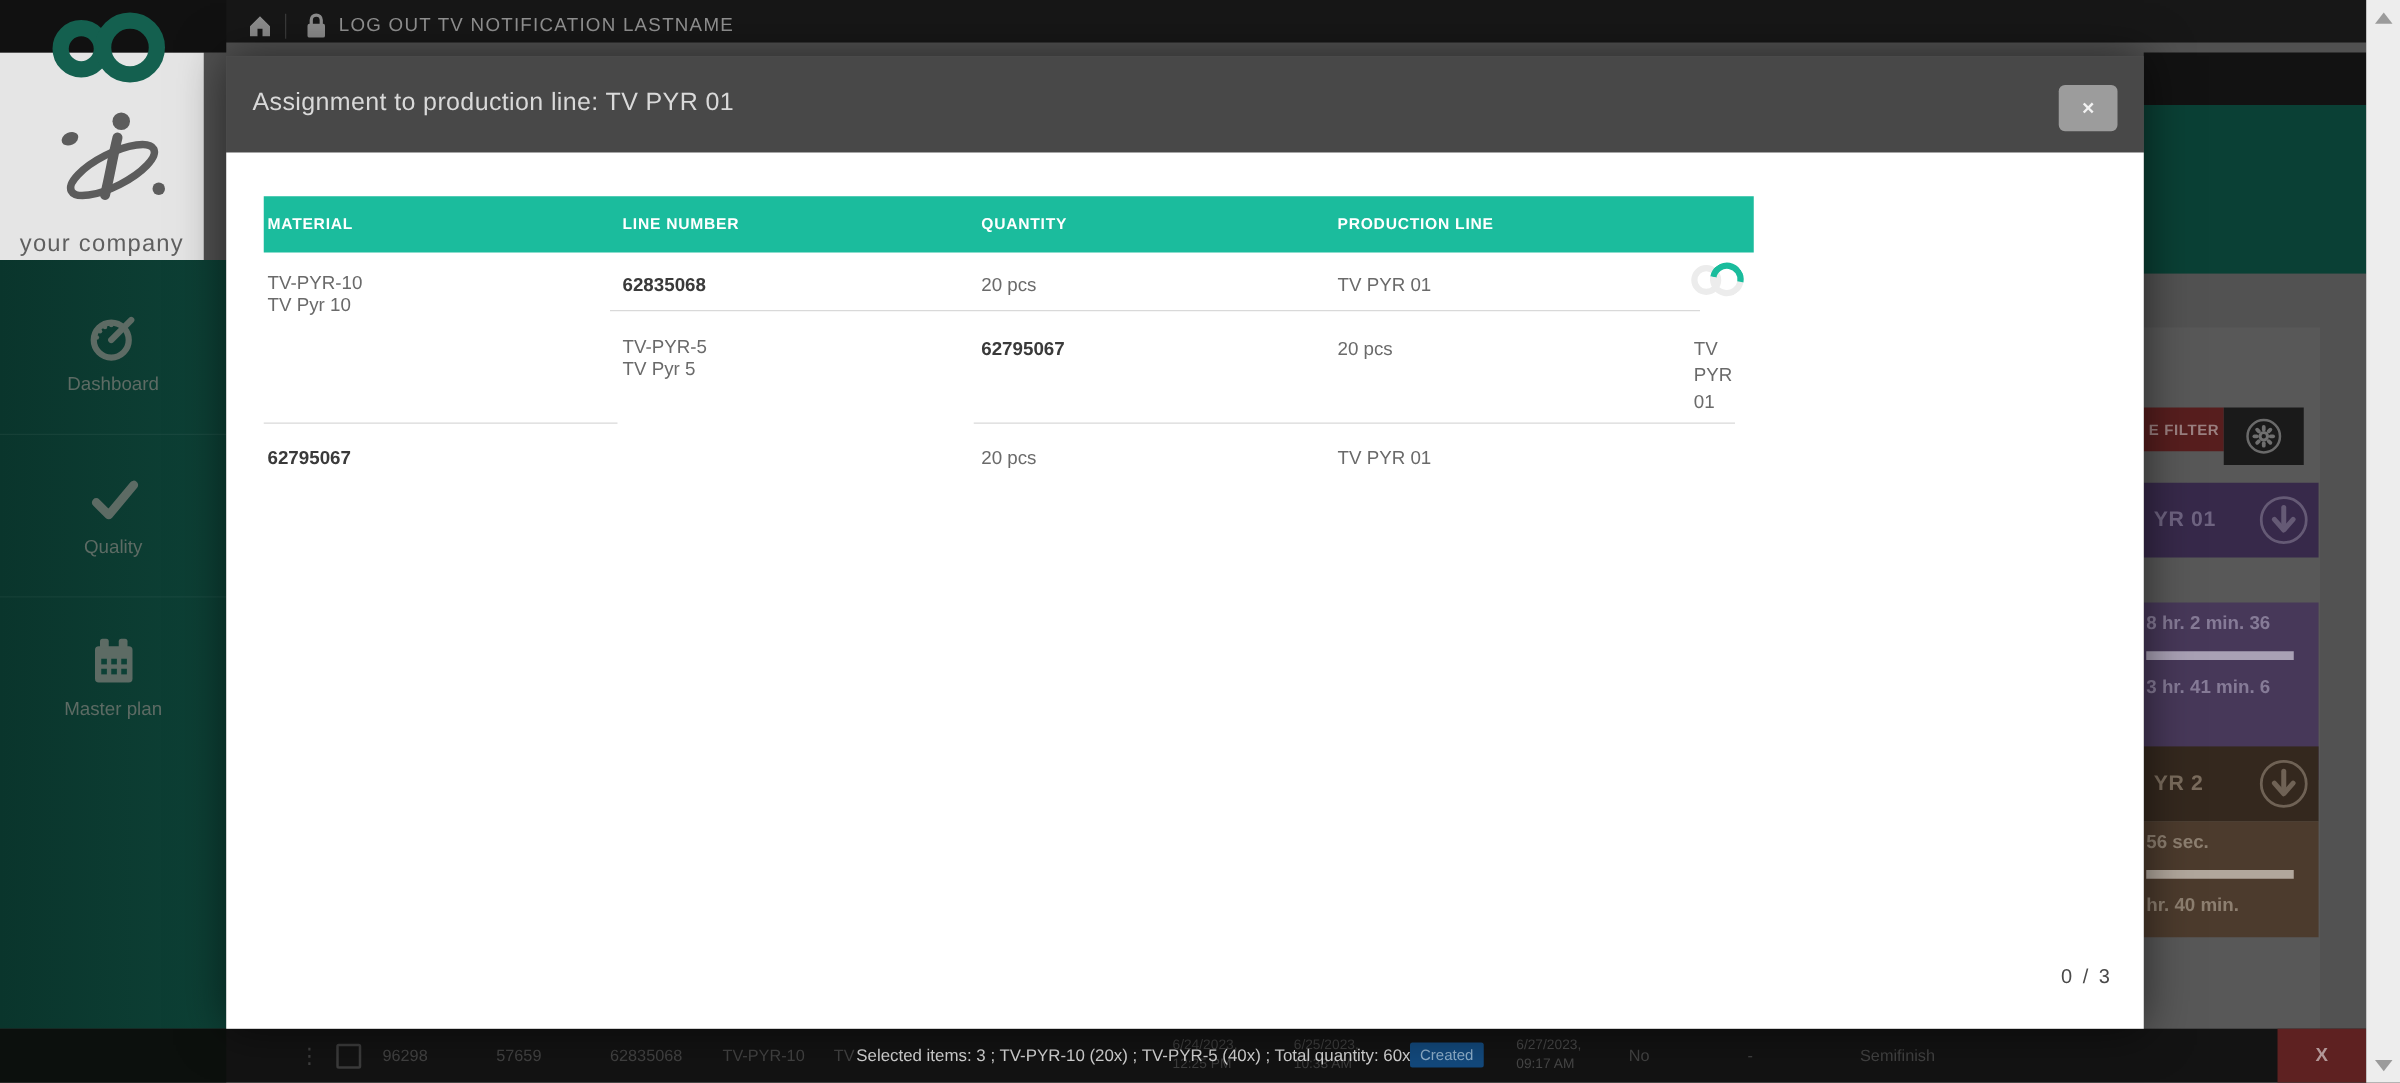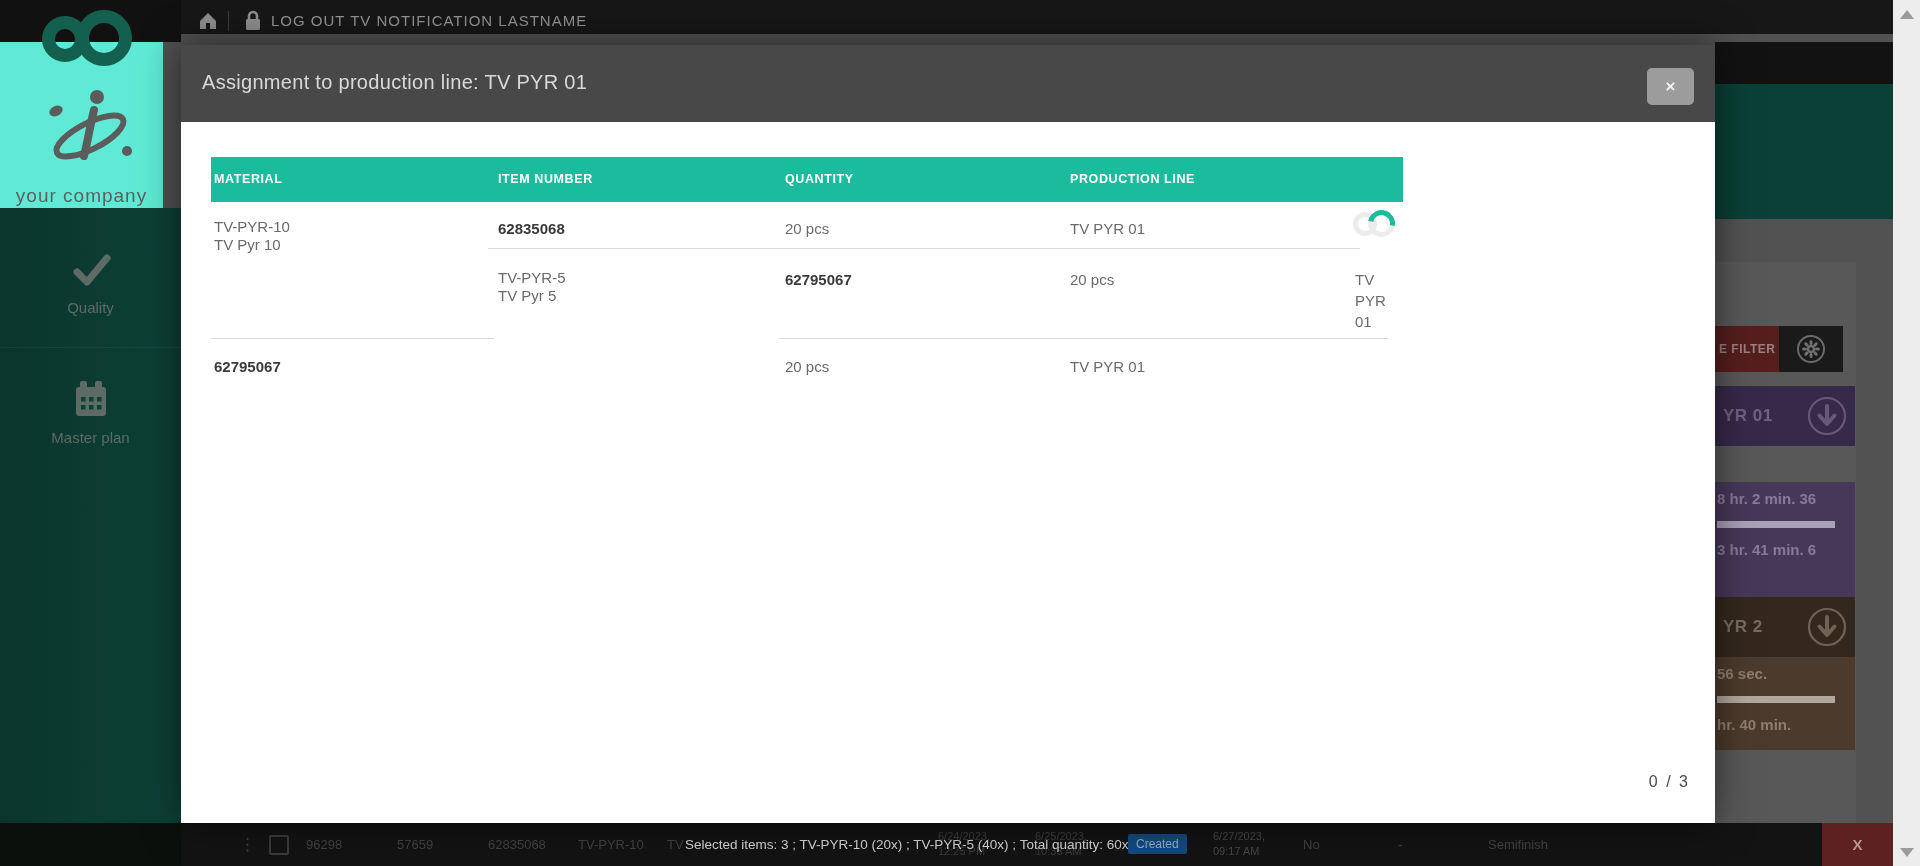--- a/index.html
+++ b/index.html
@@ -14,39 +14,39 @@
   .lock-ic { position:absolute; left:245px; top:10px; width:16px; height:21px; }
   .logout-txt { position:absolute; left:271px; top:12px; font-size:15px; letter-spacing:1px; color:#939393; white-space:nowrap; }
 
   
   .logo-inf { position:absolute; left:42px; top:6px; width:96px; height:62px; z-index:6; }
   .ring { position:absolute; border-radius:50%; border:13px solid #14604f; }
   .ring.l { left:0; top:10px; width:46px; height:46px; }
   .ring.r { left:34px; top:4px; width:56px; height:56px; }
 
   
-  .logo-block { position:absolute; left:0; top:42px; width:163px; height:166px; background:#5eead4; z-index:4; }
+  .logo-block { position:absolute; left:0; top:42px; width:163px; height:166px; background:#e5e5e5; z-index:4; }
   .company-name { position:absolute; left:0; top:143px; width:100%; text-align:center;
     color:#5f5f5f; font-size:19px; letter-spacing:1px; }
   .figure-ic { position:absolute; left:44px; top:42px; width:92px; height:96px; }
   .sidebar { position:absolute; left:0; top:208px; width:181px; height:615px; overflow:hidden;
     background:linear-gradient(to right,#0a352c,#0d4136); z-index:4; }
   .nav { position:absolute; left:0; top:10px; width:100%; }
   .nav-item { width:100%; height:130px; display:flex; flex-direction:column; align-items:center;
     justify-content:center; border-bottom:1px solid rgba(255,255,255,0.05); cursor:pointer; }
   .nav-item:last-child { border-bottom:none; }
   .nav-label { margin-top:9px; color:#5d6b64; font-size:15px; }
   .nav-ic { width:44px; height:40px; }
 
   
   .bg-black-band { position:absolute; left:1715px; top:42px; width:178px; height:42px; background:#121212; z-index:1; }
   .bg-teal-band { position:absolute; left:1715px; top:84px; width:178px; height:135px; background:#0a4035; z-index:1; }
   .bg-gray { position:absolute; left:1715px; top:219px; width:178px; height:604px; background:#525252; z-index:1; }
   .bg-subpanel { position:absolute; left:1715px; top:262px; width:141px; height:561px; background:#585858; z-index:1; }
-  .filter-btn { position:absolute; left:1715px; top:326px; width:64px; height:46px; background:#571e1e;
+  .filter-btn { position:absolute; left:1715px; top:326px; width:64px; height:35px; background:#571e1e;
     color:#9b8080; font-size:12px; font-weight:bold; letter-spacing:.5px;
     display:flex; align-items:center; justify-content:flex-start; padding-left:4px; z-index:2; overflow:hidden; }
   .gear-btn { position:absolute; left:1779px; top:326px; width:64px; height:46px; background:#1a1a1a;
     display:flex; align-items:center; justify-content:center; z-index:2; }
   .card { position:absolute; left:1715px; width:140px; z-index:2; overflow:hidden; }
   .card-head { height:60px; display:flex; align-items:center; justify-content:space-between; padding:0 8px; }
   .card-title { font-size:17px; font-weight:bold; letter-spacing:.5px; }
   .card-body { padding:8px 0 0 2px; }
   .card-time { font-size:15px; font-weight:bold; white-space:nowrap; }
   .card-bar { height:7px; width:118px; margin:14px 0 13px 0; }
@@ -149,20 +149,31 @@
     <ellipse cx="12" cy="27" rx="7" ry="5" transform="rotate(-25 12 27)" fill="#5c5c5c"></ellipse>
     <circle cx="83" cy="67" r="5" fill="#5c5c5c"></circle>
   </svg>
   <div class="company-name">your company</div>
 </div>
 
 <div class="sidebar">
   <div class="nav">
     <div class="nav-item">
       <svg class="nav-ic" viewBox="0 0 44 40">
+        <circle cx="20" cy="22" r="14" class="st" stroke="#5d6b64" stroke-width="5"></circle>
+        <path d="M20 22 L36 6" class="st" stroke="#5d6b64" stroke-width="5"></path>
+        <circle cx="11" cy="15" r="1.8" fill="#5d6b64"></circle>
+          <circle cx="15" cy="11.5" r="1.8" fill="#5d6b64"></circle>
+        <circle cx="20" cy="10" r="1.8" fill="#5d6b64"></circle>
+          <circle cx="8.5" cy="20" r="1.8" fill="#5d6b64"></circle>
+      </svg>
+      <div class="nav-label">Dashboard</div>
+    </div>
+    <div class="nav-item">
+      <svg class="nav-ic" viewBox="0 0 44 40">
         <path d="M8 22 L18 32 L38 8" class="st" stroke="#5d6b64" stroke-width="7"></path>
       </svg>
       <div class="nav-label">Quality</div>
     </div>
     <div class="nav-item">
       <svg class="nav-ic" viewBox="0 0 44 40">
         <rect x="7" y="7" width="30" height="29" rx="3" fill="#5d6b64"></rect>
         <rect x="11" y="1" width="7" height="8" rx="2" fill="#5d6b64"></rect>
         <rect x="26" y="1" width="7" height="8" rx="2" fill="#5d6b64"></rect>
         <rect x="12" y="17" width="4.5" height="4.5" fill="#0d4136"></rect>
@@ -274,21 +285,21 @@
 
 <div class="modal">
   <div class="modal-header">
     <div class="modal-title">Assignment to production line: TV PYR 01</div>
     <button class="modal-close">×</button>
   </div>
   <div class="modal-body">
 
     <div class="tbl-header">
       <div class="tbl-h" style="left:3px">MATERIAL</div>
-      <div class="tbl-h" style="left:287px">ITEM NUMBER</div>
+      <div class="tbl-h" style="left:287px">LINE NUMBER</div>
       <div class="tbl-h" style="left:574px">QUANTITY</div>
       <div class="tbl-h" style="left:859px">PRODUCTION LINE</div>
     </div>
 
     <div class="cell" style="left:33px; top:96px">
       <div>TV-PYR-10</div>
       <div>TV Pyr 10</div>
     </div>
     <div class="cell b" style="left:317px; top:98px">62835068</div>
     <div class="cell" style="left:604px; top:98px">20 pcs</div>

